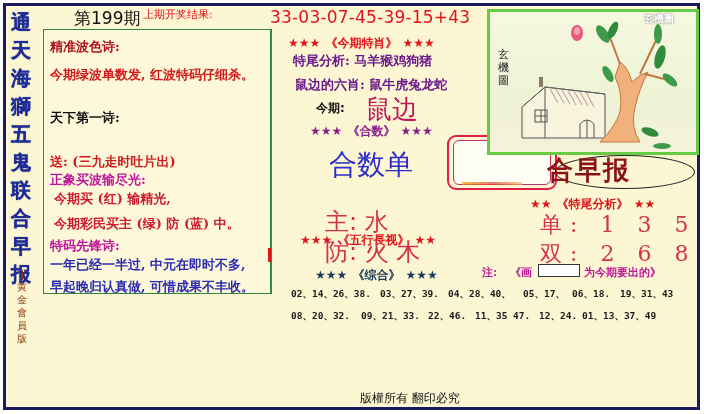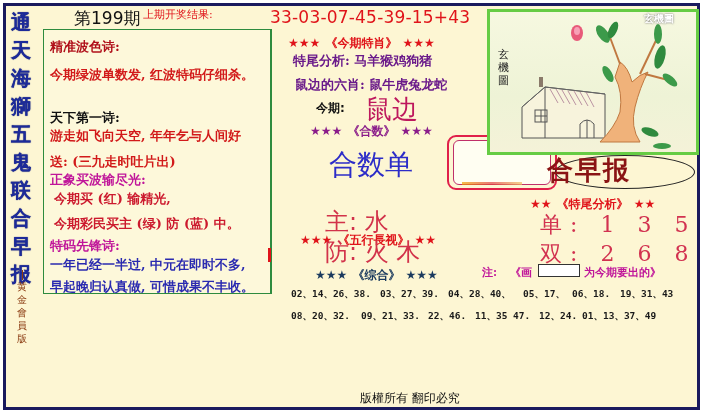--- a/index.html
+++ b/index.html
@@ -121,21 +121,20 @@
 </div>
 
 <div class="abs issue">第199期</div>
 <div class="abs result-label">上期开奖结果:</div>
 <div class="abs result-nums">33-03-07-45-39-15+43</div>
 
 <div class="poem-box">
   <div class="pline c-darkred" style="top:8px;">精准波色诗:</div>
   <div class="pline c-red" style="top:36px;">今期绿波单数发, 红波特码仔细杀。</div>
   <div class="pline c-black" style="top:79px;">天下第一诗:</div>
-  <div class="pline c-red" style="top:97px;">游走如飞向天空, 年年乞与人间好</div>
   <div class="pline c-red" style="top:123px;">送: (三九走时吐片出)</div>
   <div class="pline c-magenta" style="top:141px;">正象买波输尽光:</div>
   <div class="pline c-crimson" style="top:160px; left:10px;">今期买 (红) 输精光,</div>
   <div class="pline c-crimson" style="top:185px; left:10px;">今期彩民买主 (绿) 防 (蓝) 中。</div>
   <div class="pline c-magenta" style="top:207px;">特码先锋诗:</div>
   <div class="pline c-blue" style="top:226px;">一年已经一半过, 中元在即时不多,</div>
   <div class="pline c-blue" style="top:248px;">早起晚归认真做, 可惜成果不丰收。</div>
 </div>
 <div class="redtick"></div>
 

